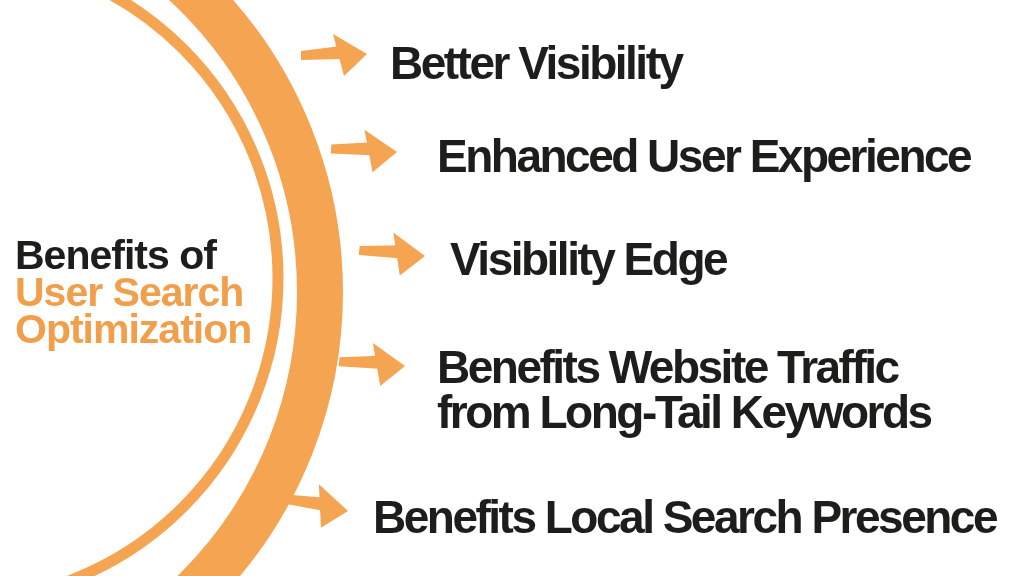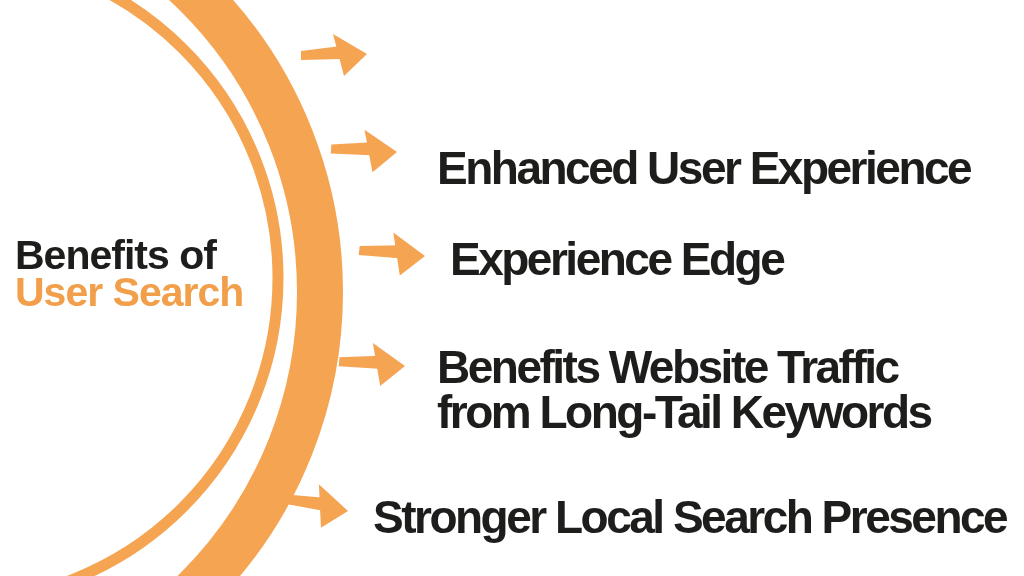--- a/index.html
+++ b/index.html
@@ -37,21 +37,21 @@
   .benefit {
     position: absolute;
     font-weight: 700;
     font-size: 46px;
     letter-spacing: -2.5px;
     line-height: 45px;
     color: var(--text-dark, #1D1D1B);
     white-space: nowrap;
   }
   .benefit-1 { left: 390px; top: 41px;  }
-  .benefit-2 { left: 437px; top: 146px; }
+  .benefit-2 { left: 437px; top: 134px; }
   .benefit-3 { left: 450px; top: 237px; }
   .benefit-4 { left: 437px; top: 345px; white-space: normal; width: 540px; }
   .benefit-5 { left: 373px; top: 495px; }
 
   .arc-stroke { stroke: var(--accent-orange, #F5A452); fill: none; }
   .arrow-fill { fill: var(--accent-orange, #F5A452); }
 </style>
 </head>
 <body>
 
@@ -71,20 +71,22 @@
     <use href="#arrow-shape" transform="translate(367,54) rotate(0)"></use>
     <use href="#arrow-shape" transform="translate(397,152) rotate(4)"></use>
     <use href="#arrow-shape" transform="translate(425,256) rotate(6)"></use>
     <use href="#arrow-shape" transform="translate(405,366) rotate(5)"></use>
     <use href="#arrow-shape" transform="translate(348,511) rotate(12)"></use>
   </svg>
 
   <div class="title-block">
     <span class="title-line-dark">Benefits of</span>
     <span class="title-line-orange">User Search</span>
+    <span class="title-line-orange">Optimization</span>
   </div>
 
+  <div class="benefit benefit-1">Better Visibility</div>
   <div class="benefit benefit-2">Enhanced User Experience</div>
-  <div class="benefit benefit-3">Experience Edge</div>
+  <div class="benefit benefit-3">Visibility Edge</div>
   <div class="benefit benefit-4">Benefits Website Traffic from Long-Tail Keywords</div>
-  <div class="benefit benefit-5">Stronger Local Search Presence</div>
+  <div class="benefit benefit-5">Benefits Local Search Presence</div>
 
 </div>
 
 </body></html>

